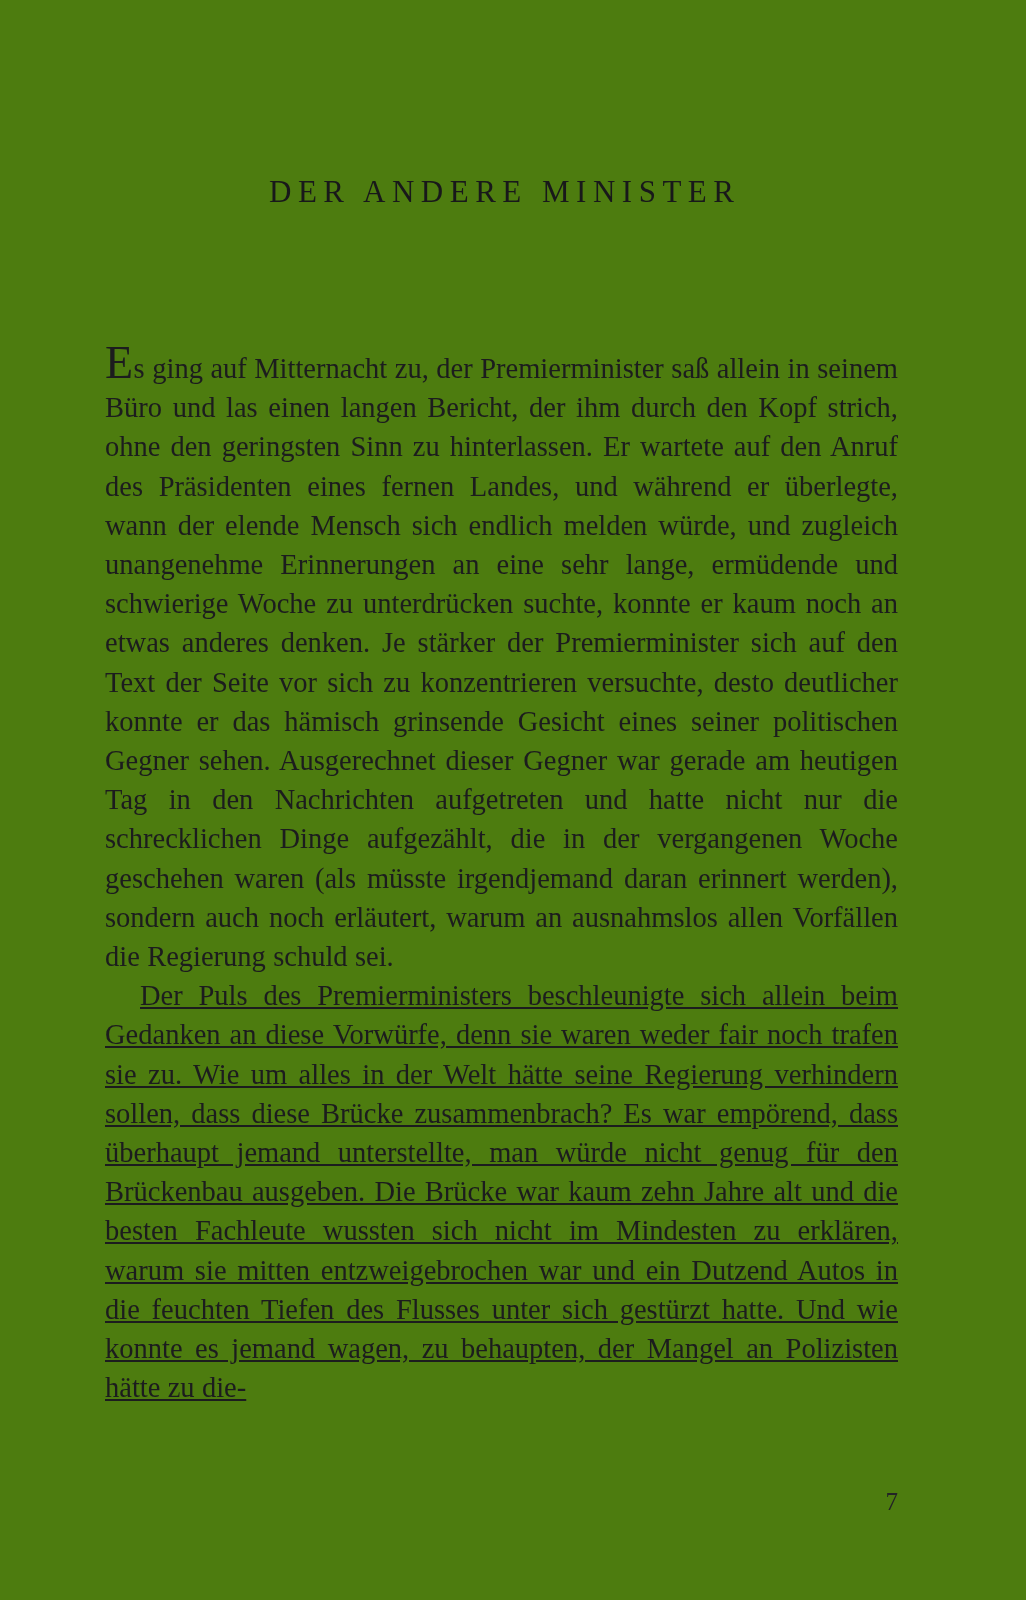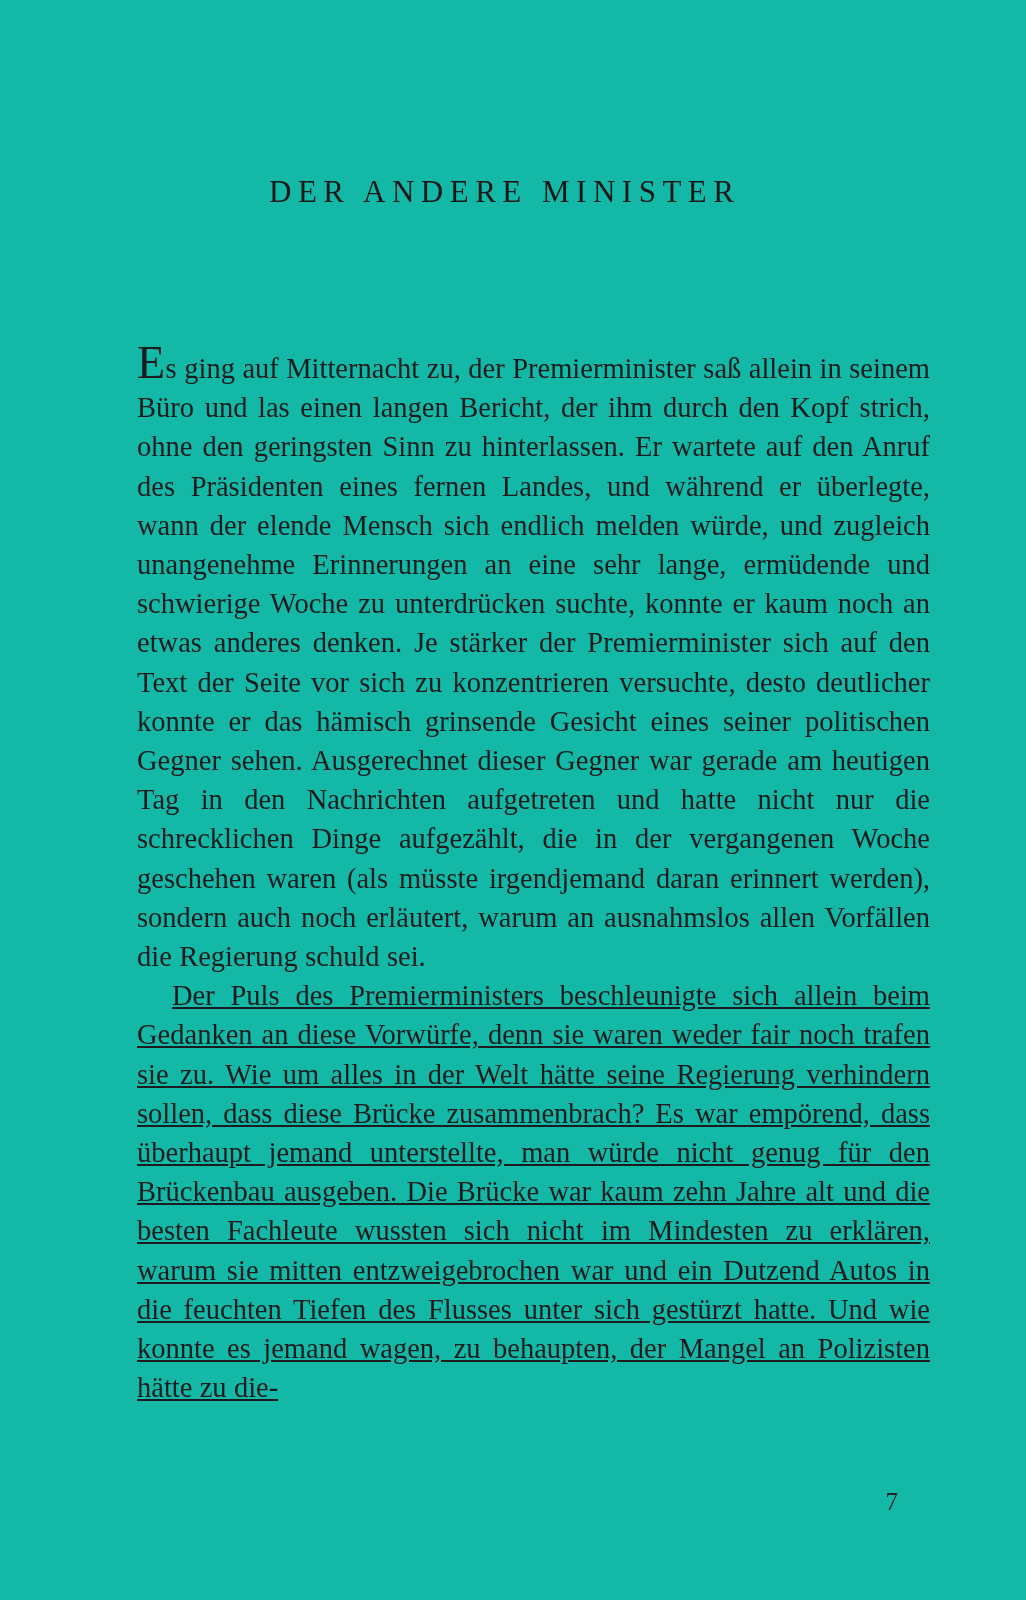--- a/index.html
+++ b/index.html
@@ -10,21 +10,21 @@
   }
   body {
     font-family: "Liberation Serif", "DejaVu Serif", serif;
     color: #1a1a1a;
   }
   .page {
     position: relative;
     width: 1026px;
     height: 1600px;
     margin: 0 auto;
-    background: #14b8a6;
+    background: #4d7c0f;
     overflow: hidden;
     box-sizing: border-box;
   }
 
   
   .chapter-title {
     position: absolute;
     left: 105px;
     top: 152px;
     width: 793px;
@@ -38,21 +38,20 @@
     font-variant: small-caps;
     white-space: nowrap;
   }
 
   
   .textblock {
     position: absolute;
     left: 105px;
     top: 349px;
     width: 793px;
-    margin-left: 32px;
   }
 
   .para {
     margin: 0;
     font-size: 28.5px;
     line-height: 39.2px;
     text-align: justify;
     text-justify: inter-word;
     color: #1c1c1e;
     hyphens: manual;

